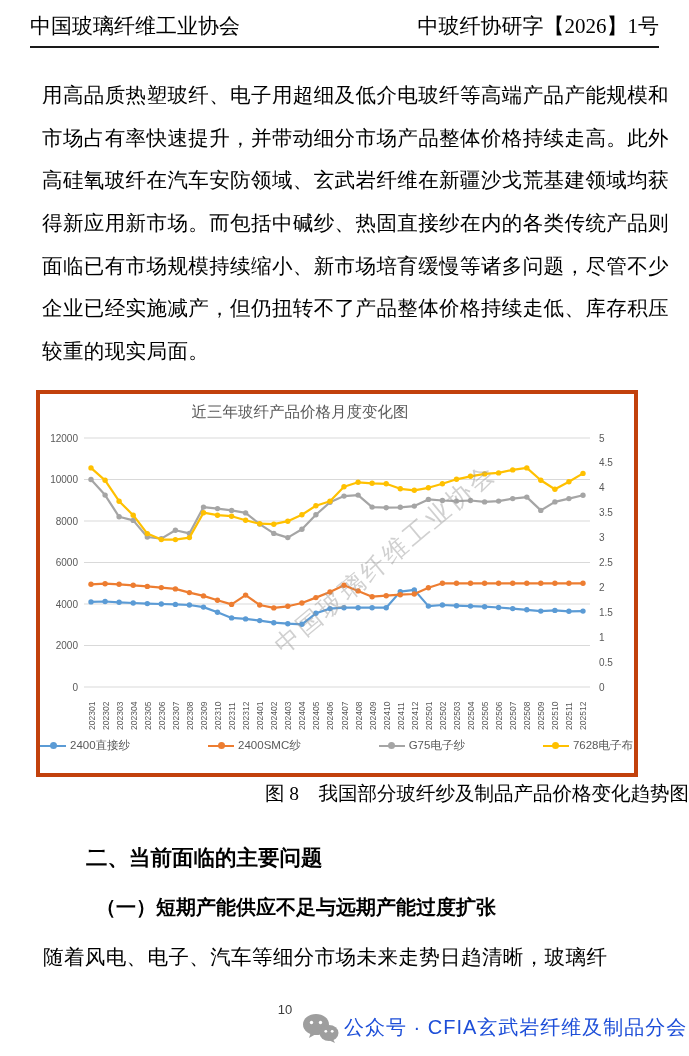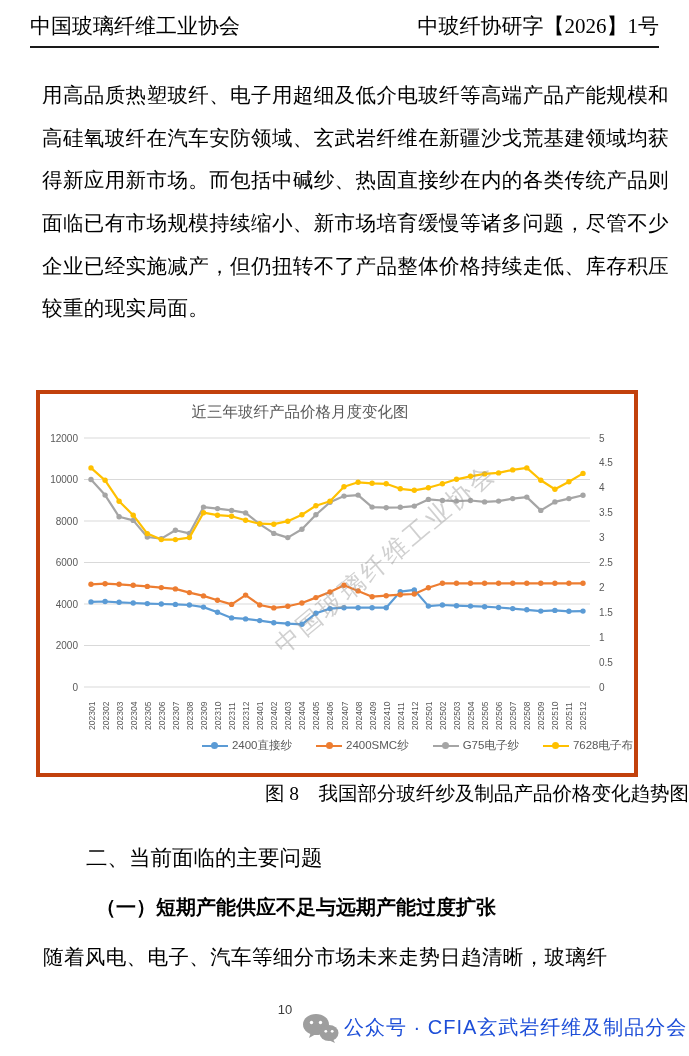--- a/index.html
+++ b/index.html
@@ -17,30 +17,30 @@
   .para1 .ln{height:42.7px;line-height:42.7px;font-size:20.5px;white-space:nowrap;letter-spacing:0.4px;}
   
   .figure{position:absolute;left:36px;top:390px;width:594px;height:379px;background:#fff;border:4px solid #c2410c;}
   .chart-title{position:absolute;left:0;top:8px;width:520px;text-align:center;
     font-family:"Liberation Sans","DejaVu Sans",sans-serif;font-size:15.5px;color:#595959;}
   .chart-svg{position:absolute;left:0;top:0;width:593px;height:341px;}
   .watermark{
     position:absolute;left:238px;top:238px;transform:rotate(-40deg);transform-origin:left center;
     font-family:"Liberation Sans","DejaVu Sans",sans-serif;font-size:25px;letter-spacing:3px;
     color:rgba(150,150,150,0.45);white-space:nowrap;pointer-events:none;}
-  .legend{position:absolute;left:0;top:344px;width:593px;display:flex;justify-content:flex-end;gap:24px;
+  .legend{position:absolute;left:0;top:344px;width:593px;display:flex;justify-content:space-between;gap:24px;
     font-family:"Liberation Sans","DejaVu Sans",sans-serif;font-size:11.5px;color:#595959;}
   .lg-item{display:flex;align-items:center;gap:4px;}
   .lg-marker{position:relative;width:26px;height:8px;}
   .lg-marker .bar{position:absolute;left:0;top:3px;width:26px;height:2.4px;}
   .lg-marker .dot{position:absolute;left:9.5px;top:0.5px;width:7px;height:7px;border-radius:50%;}
   
   .caption{position:absolute;top:780px;left:0;width:689px;text-align:right;font-size:19.5px;}
   .h1{position:absolute;top:843px;left:86px;font-family:"Liberation Sans","DejaVu Sans",sans-serif;
-      font-weight:normal;font-size:21.5px;}
+      font-weight:bold;font-size:21.5px;}
   .h2{position:absolute;top:894px;left:96px;font-family:"Liberation Sans","DejaVu Sans",sans-serif;
       font-weight:bold;font-size:20px;}
   .para2{position:absolute;top:943px;left:43px;width:610px;font-size:20.5px;letter-spacing:0.4px;white-space:nowrap;}
   
   .pageno{position:absolute;top:1002px;left:0;width:570px;text-align:center;font-size:13px;color:#3c3c3c;
       font-family:"Liberation Sans","DejaVu Sans",sans-serif;}
   .wechat{position:absolute;left:302px;top:1013px;width:37px;height:30px;}
   .footer-label{position:absolute;left:344px;top:1012px;height:30px;line-height:30px;
       font-family:"Liberation Sans","DejaVu Sans",sans-serif;font-size:20px;color:#1d4ed8;letter-spacing:1px;}
 </style>
@@ -50,20 +50,21 @@
 <div class="page">
 
   <div class="hdr">
     <span class="l">中国玻璃纤维工业协会</span>
     <span class="r">中玻纤协研字【2026】1号</span>
   </div>
   <div class="hdr-rule"></div>
 
   <div class="para1">
     <div class="ln">用高品质热塑玻纤、电子用超细及低介电玻纤等高端产品产能规模和</div>
+    <div class="ln">市场占有率快速提升，并带动细分市场产品整体价格持续走高。此外</div>
     <div class="ln">高硅氧玻纤在汽车安防领域、玄武岩纤维在新疆沙戈荒基建领域均获</div>
     <div class="ln">得新应用新市场。而包括中碱纱、热固直接纱在内的各类传统产品则</div>
     <div class="ln">面临已有市场规模持续缩小、新市场培育缓慢等诸多问题，尽管不少</div>
     <div class="ln">企业已经实施减产，但仍扭转不了产品整体价格持续走低、库存积压</div>
     <div class="ln">较重的现实局面。</div>
   </div>
 
   <div class="figure">
     <div class="chart-title">近三年玻纤产品价格月度变化图</div>
     <svg id="chart-svg" class="chart-svg" viewBox="0 0 593 341" xmlns="http://www.w3.org/2000/svg">

